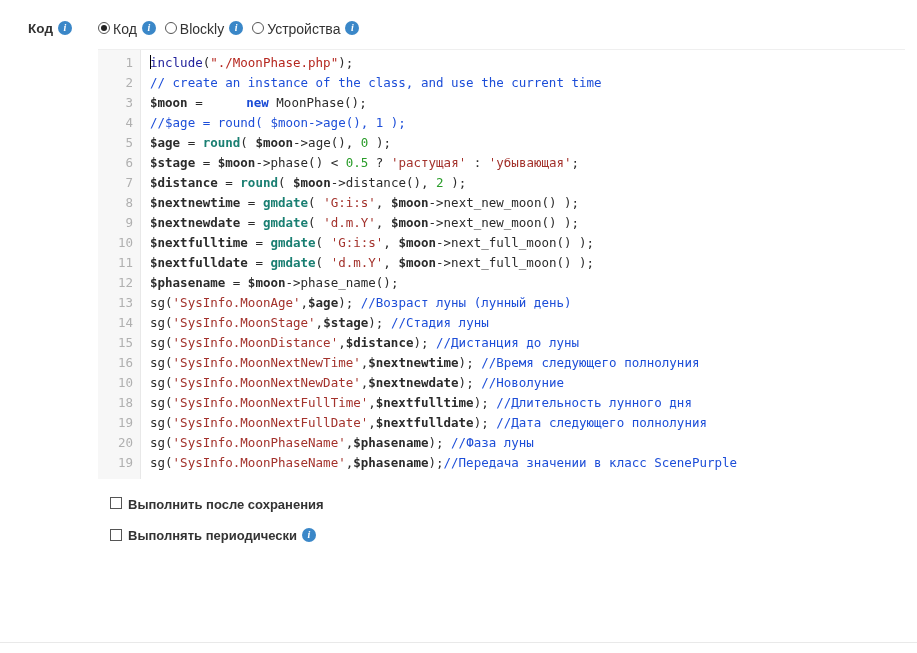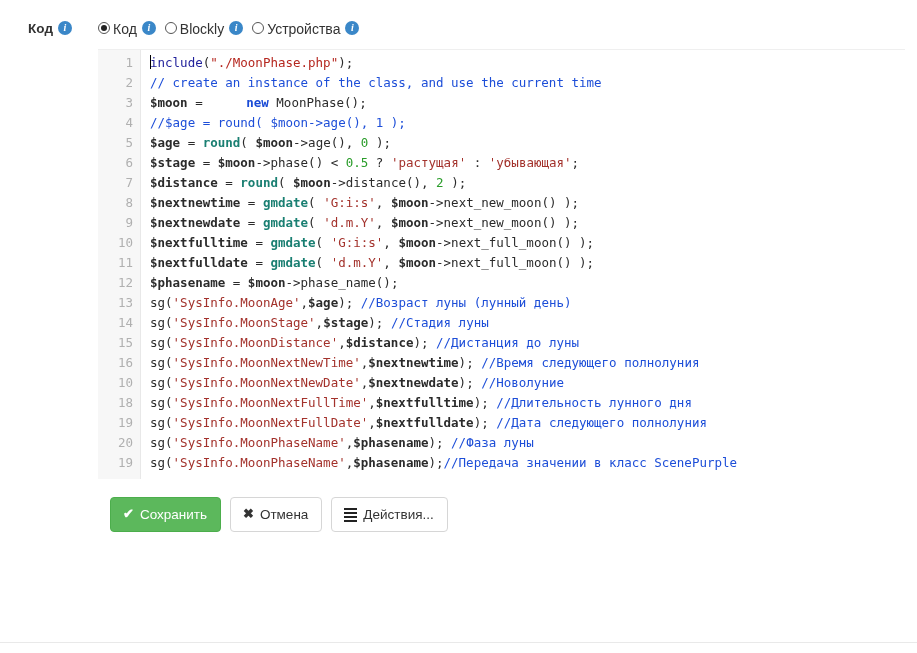--- a/index.html
+++ b/index.html
@@ -285,27 +285,26 @@
           <div>16</div>
           <div>10</div>
           <div>18</div>
           <div>19</div>
           <div>20</div>
           <div>19</div>
         </div>
       <div class="code-area" id="codeArea"><div class="code-line"><span class="caret"></span><span class="tok-inc">include</span><span class="tok-txt">(</span><span class="tok-dstr">"./MoonPhase.php"</span><span class="tok-txt">)</span><span class="tok-txt">;</span></div><div class="code-line"><span class="tok-cmt">// create an instance of the class, and use the current time</span></div><div class="code-line"><span class="tok-var">$moon</span><span class="tok-txt"> </span><span class="tok-txt">=</span><span class="tok-txt"> </span><span class="tok-kw">new</span><span class="tok-txt"> </span><span class="tok-txt">MoonPhase</span><span class="tok-txt">(</span><span class="tok-txt">)</span><span class="tok-txt">;</span></div><div class="code-line"><span class="tok-cmt">//$age = round( $moon-&gt;age(), 1 );</span></div><div class="code-line"><span class="tok-var">$age</span><span class="tok-txt"> </span><span class="tok-txt">=</span><span class="tok-txt"> </span><span class="tok-fn">round</span><span class="tok-txt">(</span><span class="tok-txt"> </span><span class="tok-var">$moon</span><span class="tok-txt">-</span><span class="tok-txt">&gt;</span><span class="tok-txt">age</span><span class="tok-txt">(</span><span class="tok-txt">)</span><span class="tok-txt">,</span><span class="tok-txt"> </span><span class="tok-num">0</span><span class="tok-txt"> </span><span class="tok-txt">)</span><span class="tok-txt">;</span></div><div class="code-line"><span class="tok-var">$stage</span><span class="tok-txt"> </span><span class="tok-txt">=</span><span class="tok-txt"> </span><span class="tok-var">$moon</span><span class="tok-txt">-</span><span class="tok-txt">&gt;</span><span class="tok-txt">phase</span><span class="tok-txt">(</span><span class="tok-txt">)</span><span class="tok-txt"> </span><span class="tok-txt">&lt;</span><span class="tok-txt"> </span><span class="tok-num">0.5</span><span class="tok-txt"> </span><span class="tok-txt">?</span><span class="tok-txt"> </span><span class="tok-str">'растущая'</span><span class="tok-txt"> </span><span class="tok-txt">:</span><span class="tok-txt"> </span><span class="tok-str">'убывающая'</span><span class="tok-txt">;</span></div><div class="code-line"><span class="tok-var">$distance</span><span class="tok-txt"> </span><span class="tok-txt">=</span><span class="tok-txt"> </span><span class="tok-fn">round</span><span class="tok-txt">(</span><span class="tok-txt"> </span><span class="tok-var">$moon</span><span class="tok-txt">-</span><span class="tok-txt">&gt;</span><span class="tok-txt">distance</span><span class="tok-txt">(</span><span class="tok-txt">)</span><span class="tok-txt">,</span><span class="tok-txt"> </span><span class="tok-num">2</span><span class="tok-txt"> </span><span class="tok-txt">)</span><span class="tok-txt">;</span></div><div class="code-line"><span class="tok-var">$nextnewtime</span><span class="tok-txt"> </span><span class="tok-txt">=</span><span class="tok-txt"> </span><span class="tok-fn">gmdate</span><span class="tok-txt">(</span><span class="tok-txt"> </span><span class="tok-str">'G:i:s'</span><span class="tok-txt">,</span><span class="tok-txt"> </span><span class="tok-var">$moon</span><span class="tok-txt">-</span><span class="tok-txt">&gt;</span><span class="tok-txt">next_new_moon</span><span class="tok-txt">(</span><span class="tok-txt">)</span><span class="tok-txt"> </span><span class="tok-txt">)</span><span class="tok-txt">;</span></div><div class="code-line"><span class="tok-var">$nextnewdate</span><span class="tok-txt"> </span><span class="tok-txt">=</span><span class="tok-txt"> </span><span class="tok-fn">gmdate</span><span class="tok-txt">(</span><span class="tok-txt"> </span><span class="tok-str">'d.m.Y'</span><span class="tok-txt">,</span><span class="tok-txt"> </span><span class="tok-var">$moon</span><span class="tok-txt">-</span><span class="tok-txt">&gt;</span><span class="tok-txt">next_new_moon</span><span class="tok-txt">(</span><span class="tok-txt">)</span><span class="tok-txt"> </span><span class="tok-txt">)</span><span class="tok-txt">;</span></div><div class="code-line"><span class="tok-var">$nextfulltime</span><span class="tok-txt"> </span><span class="tok-txt">=</span><span class="tok-txt"> </span><span class="tok-fn">gmdate</span><span class="tok-txt">(</span><span class="tok-txt"> </span><span class="tok-str">'G:i:s'</span><span class="tok-txt">,</span><span class="tok-txt"> </span><span class="tok-var">$moon</span><span class="tok-txt">-</span><span class="tok-txt">&gt;</span><span class="tok-txt">next_full_moon</span><span class="tok-txt">(</span><span class="tok-txt">)</span><span class="tok-txt"> </span><span class="tok-txt">)</span><span class="tok-txt">;</span></div><div class="code-line"><span class="tok-var">$nextfulldate</span><span class="tok-txt"> </span><span class="tok-txt">=</span><span class="tok-txt"> </span><span class="tok-fn">gmdate</span><span class="tok-txt">(</span><span class="tok-txt"> </span><span class="tok-str">'d.m.Y'</span><span class="tok-txt">,</span><span class="tok-txt"> </span><span class="tok-var">$moon</span><span class="tok-txt">-</span><span class="tok-txt">&gt;</span><span class="tok-txt">next_full_moon</span><span class="tok-txt">(</span><span class="tok-txt">)</span><span class="tok-txt"> </span><span class="tok-txt">)</span><span class="tok-txt">;</span></div><div class="code-line"><span class="tok-var">$phasename</span><span class="tok-txt"> </span><span class="tok-txt">=</span><span class="tok-txt"> </span><span class="tok-var">$moon</span><span class="tok-txt">-</span><span class="tok-txt">&gt;</span><span class="tok-txt">phase_name</span><span class="tok-txt">(</span><span class="tok-txt">)</span><span class="tok-txt">;</span></div><div class="code-line"><span class="tok-txt">sg</span><span class="tok-txt">(</span><span class="tok-str">'SysInfo.MoonAge'</span><span class="tok-txt">,</span><span class="tok-var">$age</span><span class="tok-txt">)</span><span class="tok-txt">;</span><span class="tok-txt"> </span><span class="tok-cmt">//Возраст луны (лунный день)</span></div><div class="code-line"><span class="tok-txt">sg</span><span class="tok-txt">(</span><span class="tok-str">'SysInfo.MoonStage'</span><span class="tok-txt">,</span><span class="tok-var">$stage</span><span class="tok-txt">)</span><span class="tok-txt">;</span><span class="tok-txt"> </span><span class="tok-cmt">//Стадия луны</span></div><div class="code-line"><span class="tok-txt">sg</span><span class="tok-txt">(</span><span class="tok-str">'SysInfo.MoonDistance'</span><span class="tok-txt">,</span><span class="tok-var">$distance</span><span class="tok-txt">)</span><span class="tok-txt">;</span><span class="tok-txt"> </span><span class="tok-cmt">//Дистанция до луны</span></div><div class="code-line"><span class="tok-txt">sg</span><span class="tok-txt">(</span><span class="tok-str">'SysInfo.MoonNextNewTime'</span><span class="tok-txt">,</span><span class="tok-var">$nextnewtime</span><span class="tok-txt">)</span><span class="tok-txt">;</span><span class="tok-txt"> </span><span class="tok-cmt">//Время следующего полнолуния</span></div><div class="code-line"><span class="tok-txt">sg</span><span class="tok-txt">(</span><span class="tok-str">'SysInfo.MoonNextNewDate'</span><span class="tok-txt">,</span><span class="tok-var">$nextnewdate</span><span class="tok-txt">)</span><span class="tok-txt">;</span><span class="tok-txt"> </span><span class="tok-cmt">//Новолуние</span></div><div class="code-line"><span class="tok-txt">sg</span><span class="tok-txt">(</span><span class="tok-str">'SysInfo.MoonNextFullTime'</span><span class="tok-txt">,</span><span class="tok-var">$nextfulltime</span><span class="tok-txt">)</span><span class="tok-txt">;</span><span class="tok-txt"> </span><span class="tok-cmt">//Длительность лунного дня</span></div><div class="code-line"><span class="tok-txt">sg</span><span class="tok-txt">(</span><span class="tok-str">'SysInfo.MoonNextFullDate'</span><span class="tok-txt">,</span><span class="tok-var">$nextfulldate</span><span class="tok-txt">)</span><span class="tok-txt">;</span><span class="tok-txt"> </span><span class="tok-cmt">//Дата следующего полнолуния</span></div><div class="code-line"><span class="tok-txt">sg</span><span class="tok-txt">(</span><span class="tok-str">'SysInfo.MoonPhaseName'</span><span class="tok-txt">,</span><span class="tok-var">$phasename</span><span class="tok-txt">)</span><span class="tok-txt">;</span><span class="tok-txt"> </span><span class="tok-cmt">//Фаза луны</span></div><div class="code-line"><span class="tok-txt">sg</span><span class="tok-txt">(</span><span class="tok-str">'SysInfo.MoonPhaseName'</span><span class="tok-txt">,</span><span class="tok-var">$phasename</span><span class="tok-txt">)</span><span class="tok-txt">;</span><span class="tok-cmt">//Передача значении в класс ScenePurple</span></div></div>
     </div>
 
-
-    <div class="btn-bar">
-      <button class="btn btn-primary">
-        <span class="b-ico ico-check">✔</span><span class="b-text">Сохранить</span>
-      </button><button class="btn btn-default">
-        <span class="b-ico ico-x">✖</span><span class="b-text">Отмена</span>
-      </button><button class="btn btn-default">
-        <span class="b-ico ico-bars"><i></i><i></i><i></i><i></i></span><span class="b-text">Действия...</span>
-      </button>
+    <div class="checks">
+      <div class="check-row">
+        <span class="cb"></span><span class="c-label">Выполнить после сохранения</span>
+      </div>
+      <div class="check-row">
+        <span class="cb"></span><span class="c-label">Выполнять периодически</span><span class="info-icon">i</span>
+      </div>
     </div>
+
 
   </div>
 </div>
 
 <div class="bottom-rule"></div>
 
 </body></html>

